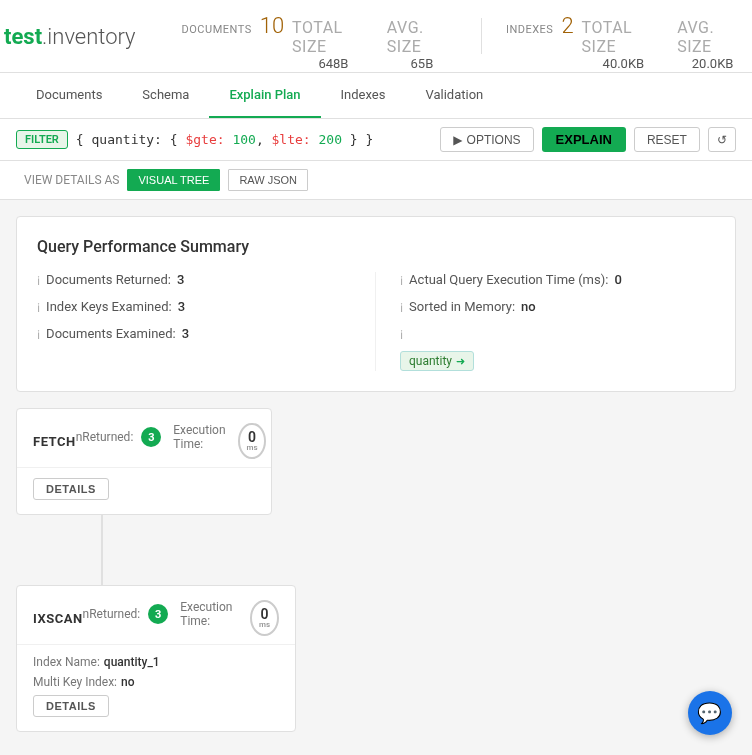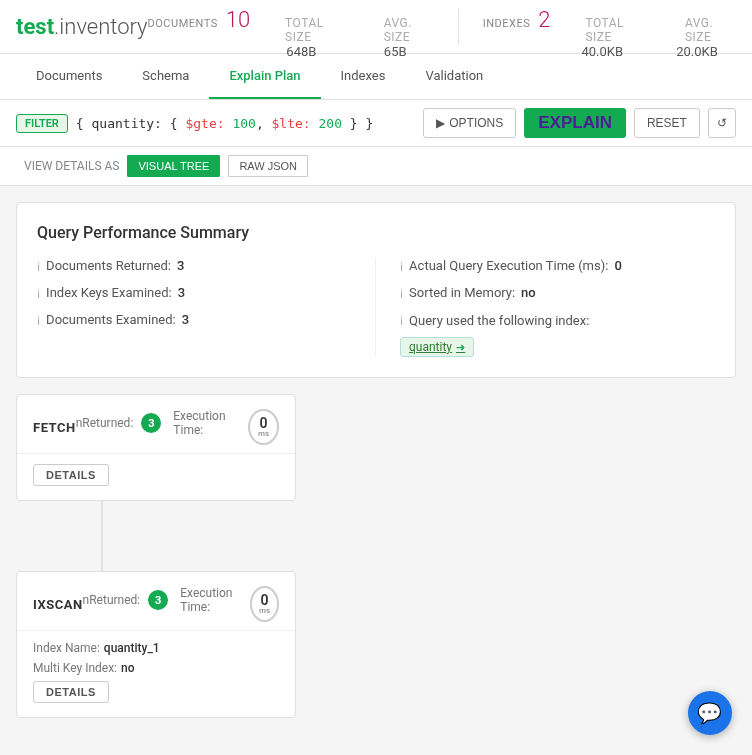--- a/index.html
+++ b/index.html
@@ -1,43 +1,43 @@
 <!DOCTYPE html>
 <html><head>
   <meta charset="utf-8">
   <style>
     * { box-sizing: border-box; margin: 0; padding: 0; }
     body { font-family: -apple-system, BlinkMacSystemFont, 'Segoe UI', Roboto, sans-serif; background: #f5f5f5; font-size: 13px; color: #333; }
 
     
-    .header { background: #fff; border-bottom: 1px solid #e0e0e0; padding: 0 16px; display: flex; align-items: center; height: 54px; }
+    .header { background: #fff; border-bottom: 1px solid #e0e0e0; padding: 0 4px; display: flex; align-items: center; height: 73px; gap: 46px; }
     .logo { font-size: 22px; font-weight: 300; color: #555; }
     .logo span.brand { color: #13aa52; font-weight: 700; }
     .header-stats { margin-left: auto; display: flex; align-items: center; gap: 24px; }
     .stat-group { display: flex; align-items: baseline; gap: 8px; }
     .stat-label { font-size: 11px; color: #888; text-transform: uppercase; letter-spacing: 0.5px; }
-    .stat-value { font-size: 22px; font-weight: 300; color: #be185d; margin-top: 12px; }
+    .stat-value { font-size: 22px; font-weight: 300; color: #a16207; margin-top: 12px; }
     .stat-sub { display: flex; gap: 12px; font-size: 11px; color: #888; }
     .stat-sub-item { display: flex; flex-direction: column; align-items: center; }
-    .stat-sub-item .sub-label { font-size: 12px; text-transform: uppercase; letter-spacing: 0.5px; color: #aaa; margin-left: 27px; }
+    .stat-sub-item .sub-label { font-size: 16px; text-transform: uppercase; letter-spacing: 0.5px; color: #aaa; }
     .stat-sub-item .sub-val { font-size: 13px; color: #555; }
     .stat-divider { width: 1px; height: 36px; background: #e0e0e0; }
 
     
     .nav-tabs { background: #fff; border-bottom: 1px solid #e0e0e0; display: flex; padding: 0 16px; }
     .nav-tab { padding: 14px 20px; font-size: 13px; color: #555; cursor: pointer; border-bottom: 2px solid transparent; text-decoration: none; }
     .nav-tab.active { color: #13aa52; border-bottom: 2px solid #13aa52; font-weight: 500; }
 
     
     .filter-bar { background: #fff; border-bottom: 1px solid #e0e0e0; padding: 8px 16px; display: flex; align-items: center; gap: 8px; }
     .filter-badge { background: #e8f5e9; color: #13aa52; border: 1px solid #13aa52; border-radius: 3px; padding: 2px 8px; font-size: 11px; font-weight: 600; cursor: pointer; }
     .filter-query { font-family: monospace; font-size: 13px; color: #333; flex: 1; }
     .filter-actions { display: flex; gap: 8px; margin-left: auto; }
     .btn-options { border: 1px solid #ccc; background: #fff; color: #555; padding: 4px 12px; border-radius: 3px; cursor: pointer; font-size: 12px; display: flex; align-items: center; gap: 4px; }
-    .btn-explain { background: #13aa52; color: #4c1d95; border: none; padding: 5px 14px; border-radius: 3px; cursor: pointer; font-size: 17px; font-weight: 600; }
+    .btn-explain { background: #13aa52; color: #000000; border: none; padding: 5px 14px; border-radius: 3px; cursor: pointer; font-size: 13px; font-weight: 600; }
     .btn-reset { border: 1px solid #ccc; background: #fff; color: #555; padding: 4px 12px; border-radius: 3px; cursor: pointer; font-size: 12px; }
     .btn-history { border: 1px solid #ccc; background: #fff; color: #555; padding: 4px 8px; border-radius: 3px; cursor: pointer; font-size: 12px; }
 
     
     .view-toggle { background: #fff; padding: 8px 24px; display: flex; align-items: center; gap: 8px; font-size: 12px; color: #888; border-bottom: 1px solid #e0e0e0; }
     .toggle-btn { border: 1px solid #ccc; background: #fff; padding: 4px 10px; border-radius: 1px; cursor: pointer; font-size: 11px; font-weight: 500; color: #555; }
     .toggle-btn.active { background: #13aa52; color: #fff; border-color: #13aa52; }
 
     
     .main { padding: 16px; background: #f5f5f5; min-height: calc(755px - 160px); }
@@ -46,26 +46,26 @@
     .summary-card { background: #fff; border: 1px solid #e0e0e0; border-radius: 4px; padding: 20px; margin-bottom: 16px; }
     .summary-title { font-size: 16px; font-weight: 500; color: #333; margin-bottom: 16px; }
     .summary-grid { display: grid; grid-template-columns: 1fr 1fr; gap: 0; }
     .summary-col { display: flex; flex-direction: column; gap: 10px; }
     .summary-col:first-child { border-right: 1px solid #f0f0f0; padding-right: 20px; }
     .summary-col:last-child { padding-left: 24px; }
     .summary-row { display: flex; align-items: flex-start; gap: 6px; font-size: 13px; }
     .info-icon { color: #b0b0b0; font-size: 12px; cursor: default; }
     .summary-row .label { color: #555; }
     .summary-row .value { color: #333; font-weight: 500; }
-    .index-tag { display: inline-flex; align-items: center; gap: 4px; background: #e8f5e9; border: 1px solid #b2dfdb; border-radius: 3px; padding: 2px 8px; font-size: 12px; color: #2e7d32; margin-top: 2px; cursor: pointer; text-decoration: underline; }
+    .index-tag { display: inline-flex; align-items: center; gap: 4px; background: #e8f5e9; border: 1px solid #b2dfdb; border-radius: 3px; padding: 2px 8px; font-size: 12px; color: #2e7d32; margin-top: 2px; cursor: pointer; }
     .index-tag-icon { color: #13aa52; font-size: 11px; }
 
     
     .tree-area { position: relative; }
-    .tree-card { background: #fff; border: 1px solid #e0e0e0; border-radius: 4px; width: 280px; margin-bottom: 0; position: relative; }
+    .tree-card { background: #fff; border: 1px solid #e0e0e0; border-radius: 4px; width: 256px; margin-bottom: 0; position: relative; }
     .tree-card-header { padding: 14px 16px 8px; border-bottom: 1px solid #f0f0f0; display: flex; align-items: center; justify-content: space-between; }
     .tree-card-title { font-size: 13px; font-weight: 700; color: #333; letter-spacing: 0.5px; }
     .tree-card-stats { display: flex; align-items: center; gap: 12px; font-size: 12px; color: #777; }
     .badge-circle { background: #13aa52; color: #fff; border-radius: 50%; width: 20px; height: 20px; display: flex; align-items: center; justify-content: center; font-size: 11px; font-weight: 700; }
     .exec-time { display: flex; align-items: flex-start; gap: 4px; }
     .time-circle { width: 36px; height: 36px; border-radius: 50%; border: 2px solid #ccc; display: flex; flex-direction: column; align-items: center; justify-content: center; font-size: 14px; font-weight: 600; color: #333; line-height: 1; }
     .time-circle .ms { font-size: 8px; color: #999; }
     .tree-card-body { padding: 10px 16px 14px; }
     .btn-details { border: 1px solid #ccc; background: #fff; color: #555; padding: 4px 12px; border-radius: 3px; cursor: pointer; font-size: 11px; font-weight: 600; letter-spacing: 0.5px; }
 
@@ -184,21 +184,20 @@
           <span class="value">0</span>
         </div>
         <div class="summary-row">
           <span class="info-icon">ℹ</span>
           <span class="label">Sorted in Memory:</span>
           <span class="value">no</span>
         </div>
         <div class="summary-row" style="flex-direction:column; gap:6px; align-items:flex-start;">
           <div style="display:flex;align-items:center;gap:6px;">
             <span class="info-icon">ℹ</span>
-            <span class="label">Query used the following index:</span>
           </div>
           <div class="index-tag">
             <span>quantity</span>
             <span class="index-tag-icon">➜</span>
           </div>
         </div>
       </div>
     </div>
   </div>
 

